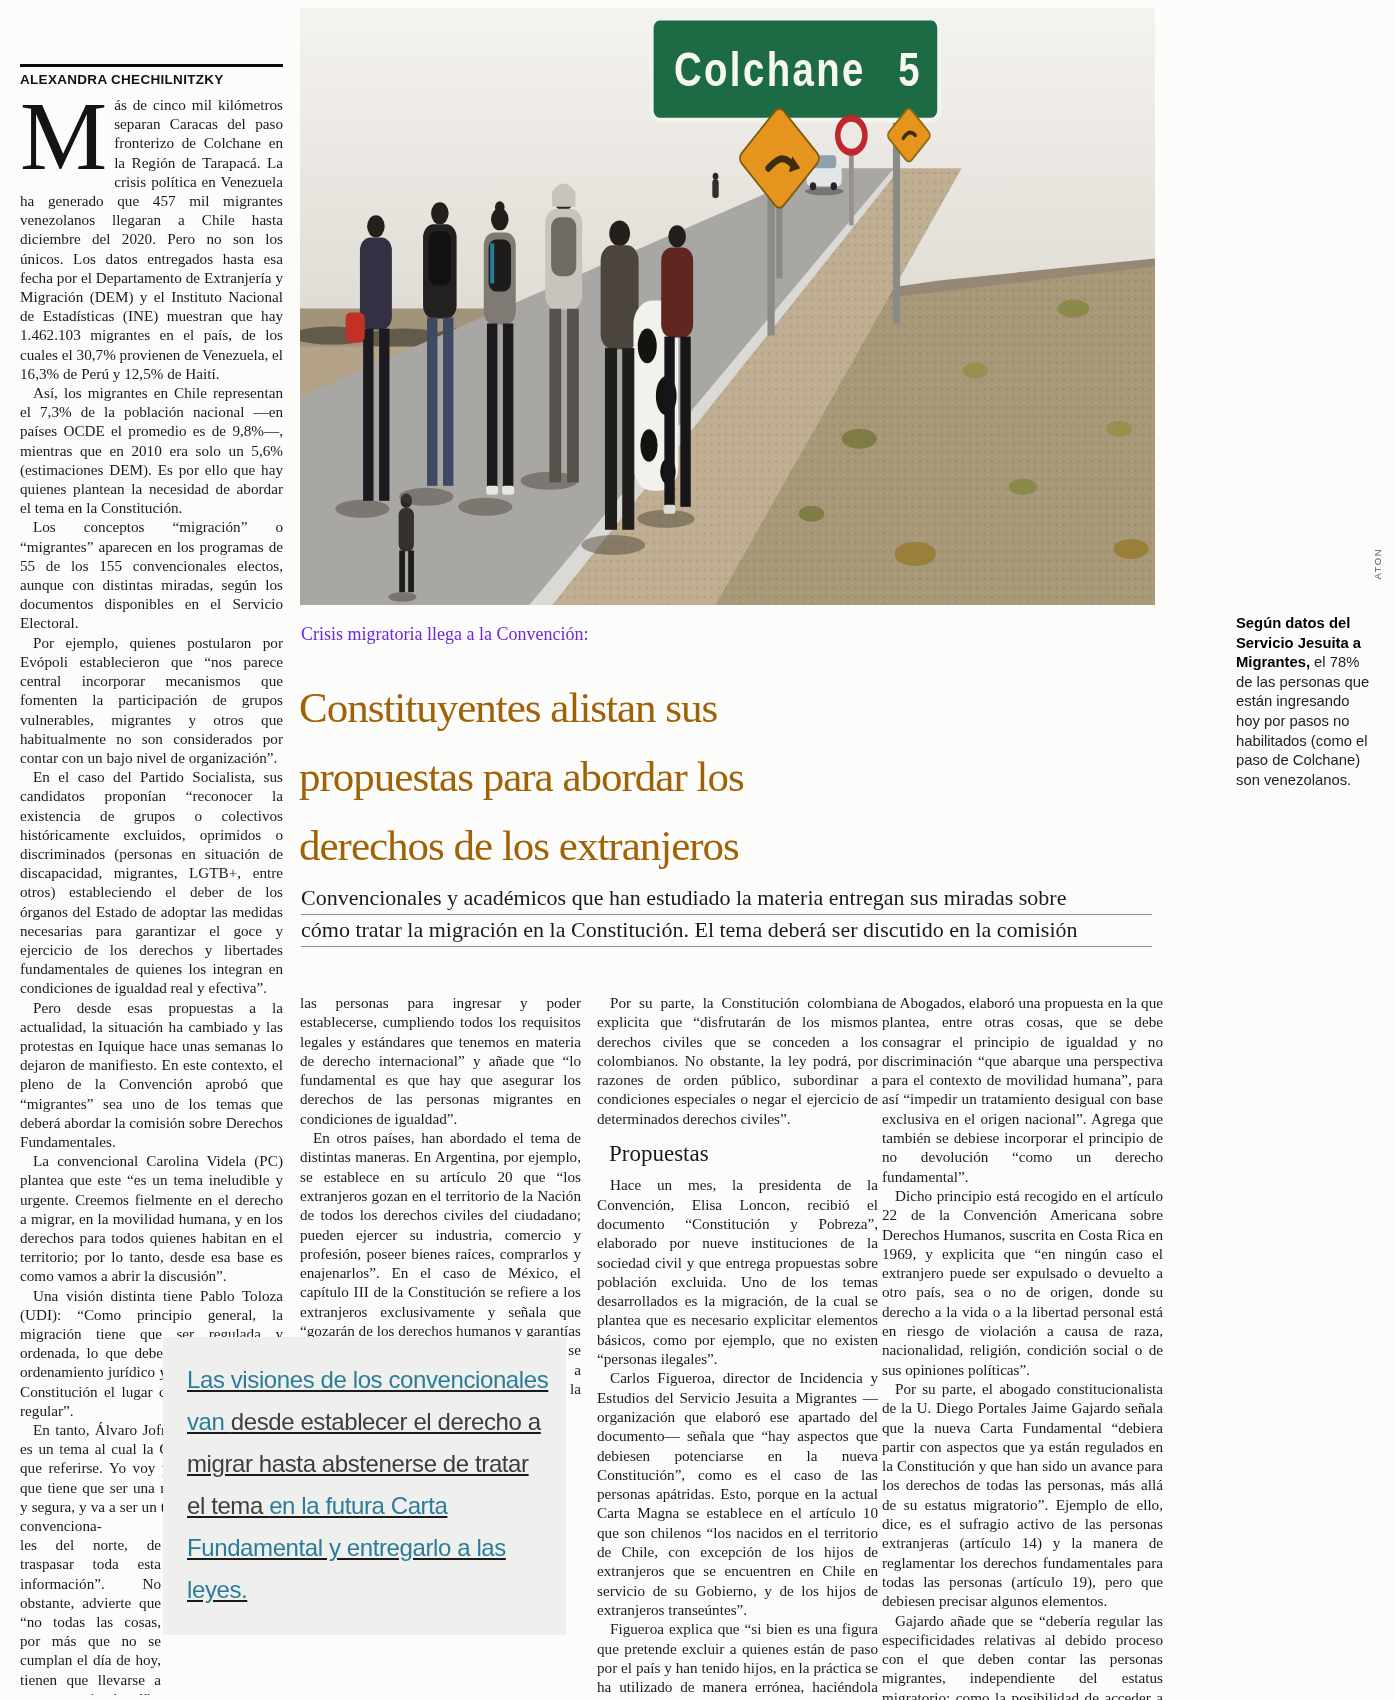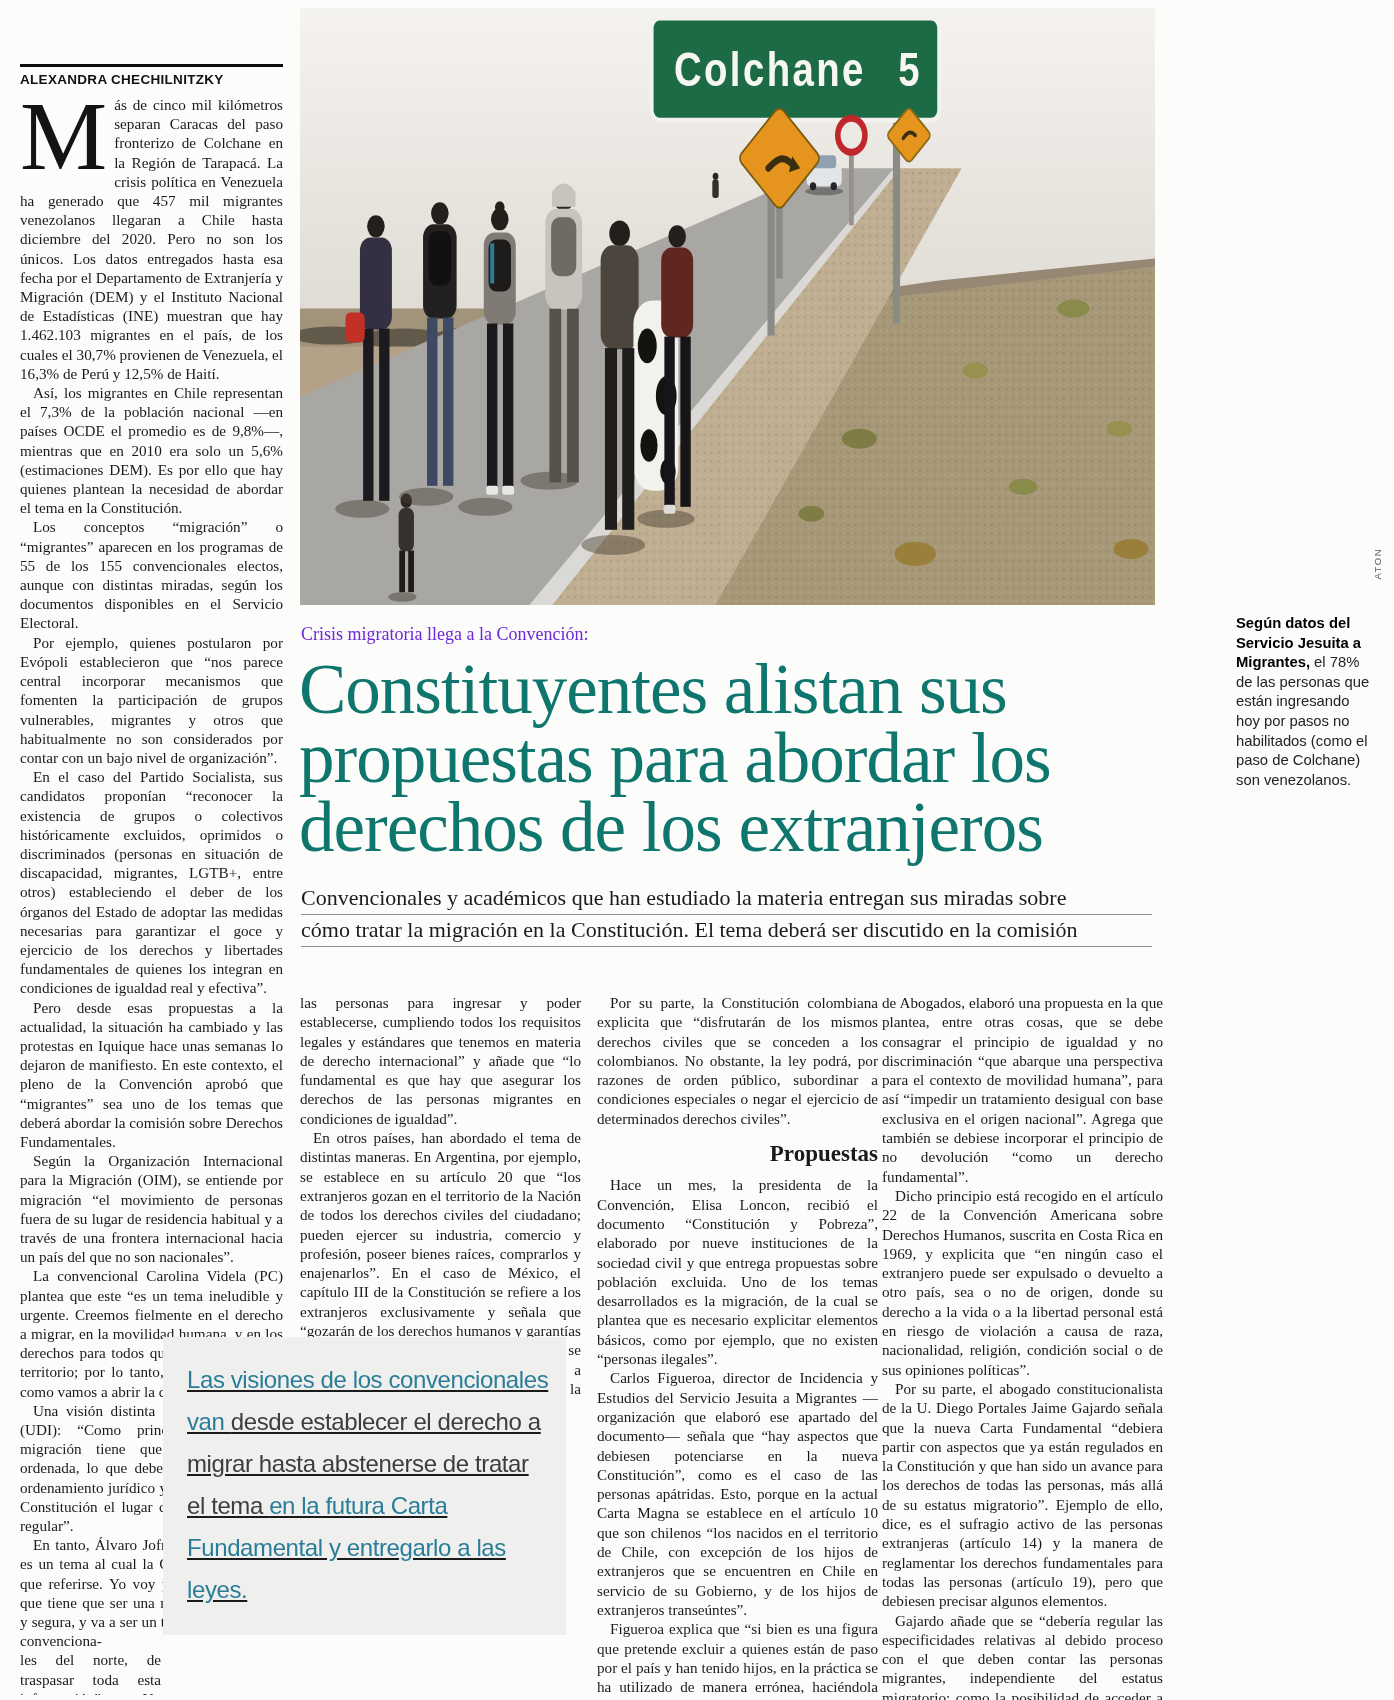--- a/index.html
+++ b/index.html
@@ -26,31 +26,31 @@
   .photo-credit{position:absolute;left:1372px;top:548px;font-family:"Liberation Sans",sans-serif;
         font-size:9.5px;color:#555;letter-spacing:1.5px;writing-mode:vertical-rl;transform:rotate(180deg);}
 
   
   .caption{position:absolute;left:1236px;top:614px;width:136px;
         font-family:"Liberation Sans",sans-serif;font-size:14.8px;line-height:19.6px;color:#222;}
   .cap-bold{font-weight:bold;color:#000;}
 
   
   .kicker{position:absolute;left:301px;top:624px;font-size:18px;color:#6d28d9;}
-  .headline{position:absolute;left:299px;top:655px;width:862px;font-size:71px;line-height:69px;
-        color:#0f766e;letter-spacing:-1px;}
+  .headline{position:absolute;left:299px;top:673px;width:862px;font-size:43px;line-height:69px;
+        color:#a16207;letter-spacing:-1px;}
   .deck{position:absolute;left:301px;top:884px;width:851px;font-size:22px;color:#1b1b1b;}
   .deck-line{line-height:28px;padding-bottom:2px;border-bottom:1.5px solid #8f8f8f;margin-bottom:1px;}
 
   
   .bodycol{position:absolute;top:993px;width:281px;font-size:15.2px;line-height:19.3px;text-align:justify;}
   .col2{left:300px;} .col3{left:597px;} .col4{left:882px;}
   .bodycol p{margin:0;text-indent:13px;}
   .bodycol p.cont{text-indent:0;}
-  .subhead{font-weight:bold;font-size:23px;margin:16px 0 12px 0;text-align:right;}
+  .subhead{font-weight:normal;font-size:23px;margin:16px 0 12px 12px;text-align:left;}
 
   
   .pullquote{position:absolute;left:163px;top:1337px;width:403px;box-sizing:border-box;
         background:#efefed;padding:22px 16px 24px 24px;font-family:"Liberation Sans",sans-serif;
         font-size:24px;line-height:42px;letter-spacing:-0.4px;text-decoration:underline;}
   .pq-accent{color:#2a7d99;}
   .pq-dark{color:#3d3d3d;}
 </style>
 </head>
 <body>
@@ -60,21 +60,20 @@
   <div class="byline-rule"></div>
   <div class="byline">ALEXANDRA CHECHILNITZKY</div>
 
   <div class="col1">
     <p class="has-drop"><span class="dropcap">M</span><span>ás de cinco mil kilómetros separan Caracas del paso fronterizo de Colchane en la Región de Tarapacá. La crisis política en Venezuela ha generado que 457 mil migrantes venezolanos llegaran a Chile hasta diciembre del 2020. Pero no son los únicos. Los datos entregados hasta esa fecha por el Departamento de Extranjería y Migración (DEM) y el Instituto Nacional de Estadísticas (INE) muestran que hay 1.462.103 migrantes en el país, de los cuales el 30,7% provienen de Venezuela, el 16,3% de Perú y 12,5% de Haití.</span></p>
     <p>Así, los migrantes en Chile representan el 7,3% de la población nacional —en países OCDE el promedio es de 9,8%—, mientras que en 2010 era solo un 5,6% (estimaciones DEM). Es por ello que hay quienes plantean la necesidad de abordar el tema en la Constitución.</p>
     <p>Los conceptos “migración” o “migrantes” aparecen en los programas de 55 de los 155 convencionales electos, aunque con distintas miradas, según los documentos disponibles en el Servicio Electoral.</p>
     <p>Por ejemplo, quienes postularon por Evópoli establecieron que “nos parece central incorporar mecanismos que fomenten la participación de grupos vulnerables, migrantes y otros que habitualmente no son considerados por contar con un bajo nivel de organización”.</p>
     <p>En el caso del Partido Socialista, sus candidatos proponían “reconocer la existencia de grupos o colectivos históricamente excluidos, oprimidos o discriminados (personas en situación de discapacidad, migrantes, LGTB+, entre otros) estableciendo el deber de los órganos del Estado de adoptar las medidas necesarias para garantizar el goce y ejercicio de los derechos y libertades fundamentales de quienes los integran en condiciones de igualdad real y efectiva”.</p>
     <p>Pero desde esas propuestas a la actualidad, la situación ha cambiado y las protestas en Iquique hace unas semanas lo dejaron de manifiesto. En este contexto, el pleno de la Convención aprobó que “migrantes” sea uno de los temas que deberá abordar la comisión sobre Derechos Fundamentales.</p>
-    <p>Según la Organización Internacional para la Migración (OIM), se entiende por migración “el movimiento de personas fuera de su lugar de residencia habitual y a través de una frontera internacional hacia un país del que no son nacionales”.</p>
     <p>La convencional Carolina Videla (PC) plantea que este “es un tema ineludible y urgente. Creemos fielmente en el derecho a migrar, en la movilidad humana, y en los derechos para todos quienes habitan en el territorio; por lo tanto, desde esa base es como vamos a abrir la discusión”.</p>
     <p>Una visión distinta tiene Pablo Toloza (UDI): “Como principio general, la migración tiene que ser regulada y ordenada, lo que debe establecerse en el ordenamiento jurídico y no creo que sea la Constitución el lugar donde se tenga que regular”.</p>
     <p>En tanto, Álvaro Jofré (RN) sí cree que es un tema al cual la Convención “tendrá que referirse. Yo voy por ese término de que tiene que ser una migración ordenada y segura, y va a ser un tema nuestro, de los convenciona-</p>
     <div class="narrow">
       <p class="cont">les del norte, de traspasar toda esta información”. No obstante, advierte que “no todas las cosas, por más que no se cumplan el día de hoy, tienen que llevarse a rango constitucional”.</p>
 
     </div>
 
   </div>
 

